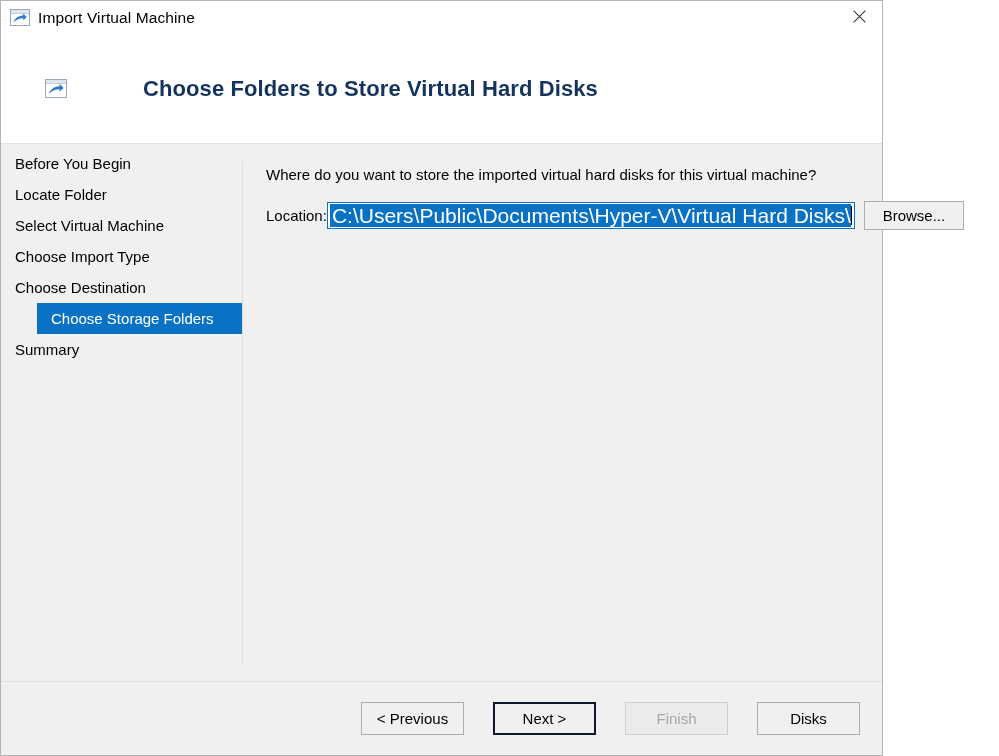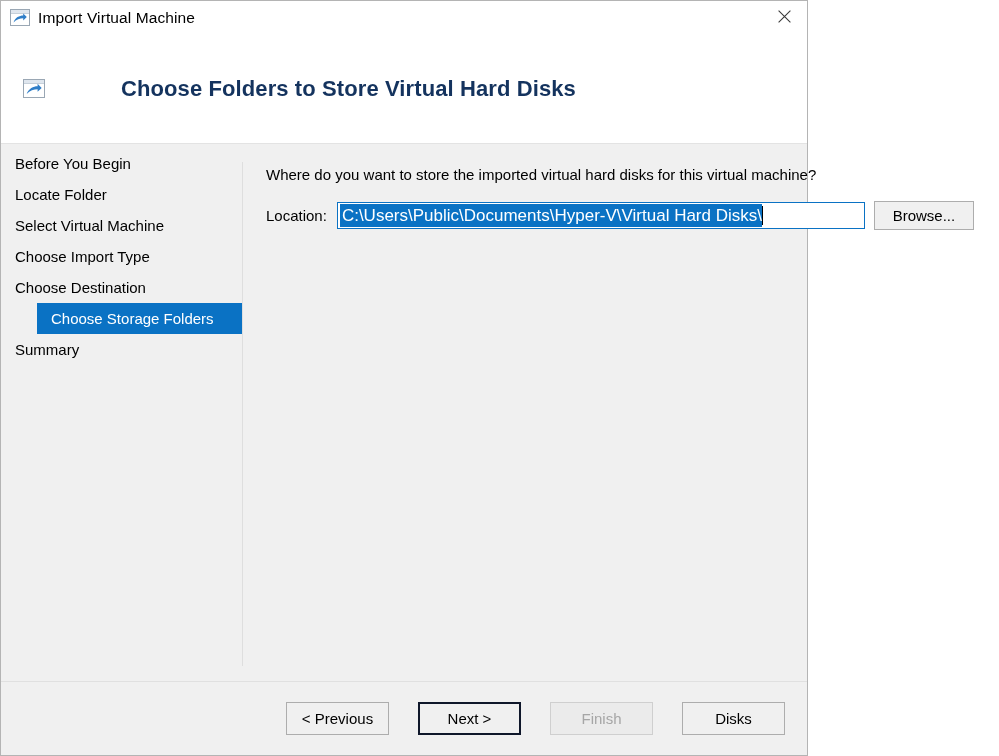--- a/index.html
+++ b/index.html
@@ -10,21 +10,21 @@
     font-family: "Liberation Sans", sans-serif;
   }
   body {
     background: #ffffff;
     color: #000000;
     -webkit-font-smoothing: antialiased;
   }
 
   #window {
     position: relative;
-    width: 808px;
+    width: 883px;
     height: 756px;
     background: #f0f0f0;
     border: 1px solid #b4b4b4;
     display: flex;
     flex-direction: column;
   }
 
   
   #titlebar {
     position: relative;
@@ -59,21 +59,21 @@
   #close-button svg { display: block; }
 
   
   #header {
     height: 110px;
     min-height: 110px;
     background: #ffffff;
     border-bottom: 1px solid #e3e3e3;
     display: flex;
     align-items: center;
-    padding-left: 22px;
+    padding-left: 44px;
   }
   #header-icon {
     width: 22px; height: 19px;
     position: relative;
     flex: 0 0 auto;
   }
   #header-title {
     margin-left: 76px;
     font-size: 22px;
     font-weight: bold;
@@ -136,39 +136,38 @@
     margin-bottom: 18px;
   }
   #location-row {
     display: flex;
     align-items: center;
   }
   #location-label {
     font-size: 15px;
     color: #000000;
     white-space: nowrap;
-    margin-right: 10px;
   }
   #location-field {
     position: relative;
     flex: 0 0 auto;
     width: 528px;
     height: 27px;
     background: #ffffff;
     border: 1px solid #0a72c4;
     display: flex;
     align-items: center;
     padding: 0 2px;
     overflow: hidden;
     cursor: text;
   }
   #location-selection {
     background: #0a72c4;
     color: #ffffff;
-    font-size: 17px;
+    font-size: 21px;
     line-height: 21px;
     padding: 1px 0 1px 2px;
     white-space: pre;
   }
   #location-caret {
     width: 1px;
     height: 19px;
     background: #000000;
     flex: 0 0 auto;
   }

